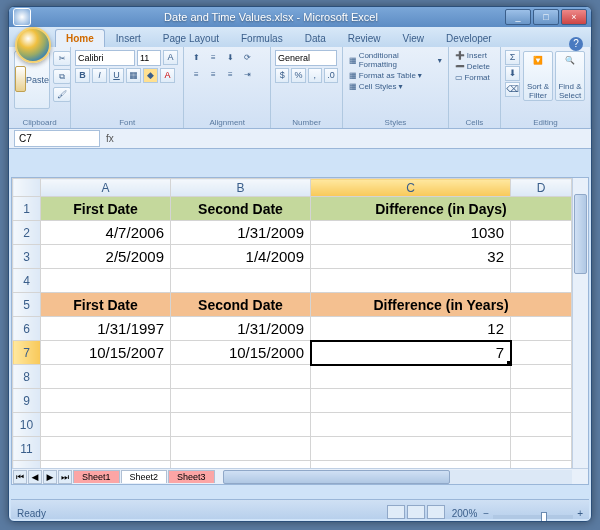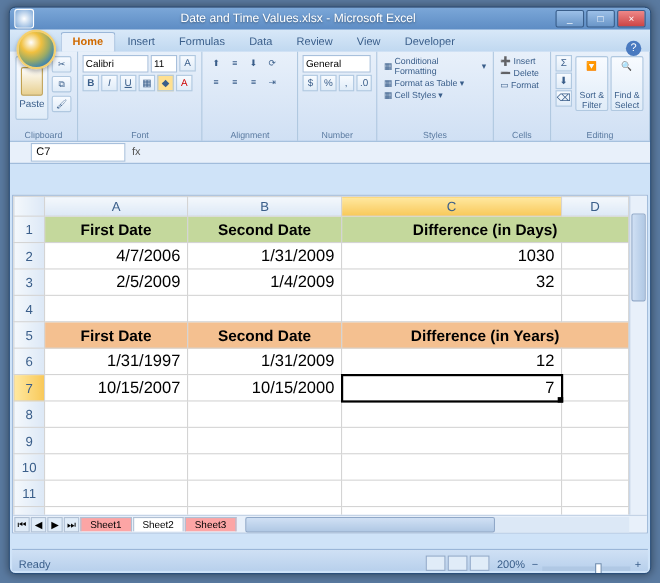--- a/index.html
+++ b/index.html
@@ -12,40 +12,40 @@
 .winbtn{width:26px;height:16px;border:1px solid #3a5e8a;border-radius:2px;background:linear-gradient(#9cc0e8,#6a96c8);font-size:9px;color:#fff;text-align:center;line-height:14px;cursor:pointer}
 .winbtn.close{background:linear-gradient(#e88,#c44)}
 .orb{position:absolute;top:20px;left:6px;width:36px;height:36px;border-radius:50%;background:radial-gradient(circle at 35% 30%,#fff,#f0c040 30%,#9a6 55%,#48a 75%,#e64 95%);border:2px solid #f4d070;box-shadow:0 2px 4px rgba(0,0,0,.3);z-index:5;cursor:pointer}
 .tabs{height:20px;background:linear-gradient(#d8e8f8,#c0d8f0);display:flex;align-items:flex-end;padding-left:46px;font-size:10px;color:#3a5e8a}
 .tab{padding:3px 10px;border:1px solid transparent;border-bottom:none;cursor:pointer}
 .tab.active{background:#e8f0fa;border-color:#9ab6d8;border-radius:3px 3px 0 0;color:#d06a00;font-weight:bold}
 .ribbon{height:82px;background:linear-gradient(#e8f0fa,#d0e0f4);border-bottom:1px solid #9ab6d8;display:flex;font-size:9px;color:#3a5e8a}
 .rgroup{border-right:1px solid #b0c8e0;padding:3px 4px;display:flex;flex-direction:column;position:relative}
 .rgroup .glabel{position:absolute;bottom:1px;left:0;right:0;text-align:center;font-size:8px;color:#5a7aa0}
 .rbtn{border:1px solid #b0c8e0;background:linear-gradient(#f8fbff,#e0ecf8);border-radius:2px;margin:1px;cursor:pointer;display:flex;align-items:center;justify-content:center}
-.paste{width:36px;height:58px;flex-direction:column;font-size:9px}
+.paste{width:36px;height:58px;flex-direction:row;font-size:9px}
 .paste .ico{width:20px;height:26px;background:linear-gradient(#fff,#e8d090);border:1px solid #c0a050;border-radius:2px;margin-bottom:2px}
 .clip-small{display:flex;flex-direction:column;gap:1px;margin-left:1px}
 .clip-small .rbtn{width:18px;height:15px;font-size:8px}
 .fontgrp{width:118px}
 .fontrow{display:flex;gap:2px;margin-bottom:2px}
 .fsel{border:1px solid #a8c0dc;background:#fff;font-size:9px;padding:1px 2px;height:16px}
 .fbtn{width:15px;height:15px;border:1px solid #b0c8e0;background:linear-gradient(#f8fbff,#e0ecf8);font-size:9px;text-align:center;line-height:13px;cursor:pointer}
 .aligngrp{width:90px}
 .alignrow{display:flex;gap:1px;margin-bottom:2px}
 .abtn{width:16px;height:15px;border:1px solid transparent;font-size:8px;text-align:center;line-height:13px;cursor:pointer}
 .numgrp{width:72px}
 .stygrp{width:110px}
 .styitem{font-size:8px;padding:1px 2px;cursor:pointer;display:flex;align-items:center;gap:2px}
 .cellgrp{width:54px}
 .editgrp{flex:1}
 .bigbtn{width:30px;height:50px;border:1px solid #b0c8e0;background:linear-gradient(#f8fbff,#e0ecf8);border-radius:2px;margin:1px;font-size:8px;text-align:center;padding-top:30px;position:relative;cursor:pointer}
 .bigbtn .bico{position:absolute;top:4px;left:50%;transform:translateX(-50%);width:18px;height:18px}
 .namebox-row{height:20px;background:#e8f0fa;border-bottom:1px solid #9ab6d8;display:flex;align-items:center;font-size:10px}
-.namebox{width:86px;height:17px;border:1px solid #a8c0dc;background:#fff;margin-left:19px;padding:0 4px;line-height:15px}
+.namebox{width:86px;height:17px;border:1px solid #a8c0dc;background:#fff;margin-left:5px;padding:0 4px;line-height:15px}
 .fx{margin:0 6px;color:#555}
 .formula{flex:1;height:17px;border:1px solid #a8c0dc;background:#fff;padding:0 4px;line-height:15px;margin-right:16px}
 .sheet-area{position:absolute;top:170px;left:2px;right:2px;bottom:36px;background:#fff;border:1px solid #9ab6d8}
 .grid{position:absolute;top:0;left:0;right:16px;bottom:16px;overflow:hidden}
 table{border-collapse:collapse;width:100%}
 th,td{border:1px solid #d4d4d4;font-size:15px;height:24px;padding:0 6px;text-align:right;background:#fff}
 th{background:linear-gradient(#f4f8fc,#dce8f6);color:#3a5e8a;font-weight:normal;text-align:center;font-size:12px;height:18px}
 th.rowh{width:28px;background:linear-gradient(90deg,#f4f8fc,#dce8f6)}
 th.rowh.sel{background:linear-gradient(90deg,#ffe8a0,#f8c858)}
 th.colh.sel{background:linear-gradient(#ffe8a0,#f8c858)}
@@ -81,20 +81,21 @@
       <div class="winbtn">□</div>
       <div class="winbtn close">×</div>
     </div>
   </div>
   <div class="orb"></div>
   <div class="helpq">?</div>
 
   <div class="tabs">
     <div class="tab active">Home</div>
     <div class="tab">Insert</div>
+    <div class="tab">Page Layout</div>
     <div class="tab">Formulas</div>
     <div class="tab">Data</div>
     <div class="tab">Review</div>
     <div class="tab">View</div>
     <div class="tab">Developer</div>
   </div>
 
   <div class="ribbon">
     <div class="rgroup" style="width:62px">
       <div style="display:flex">

